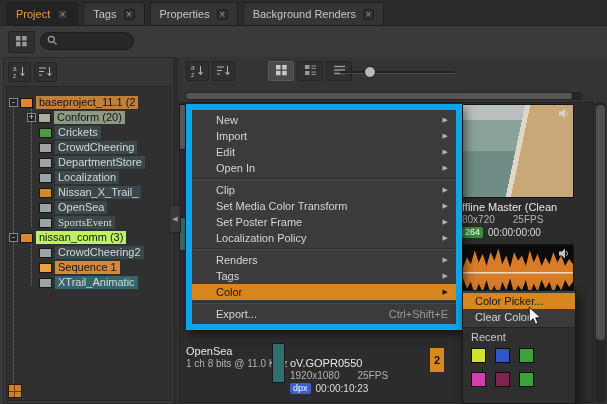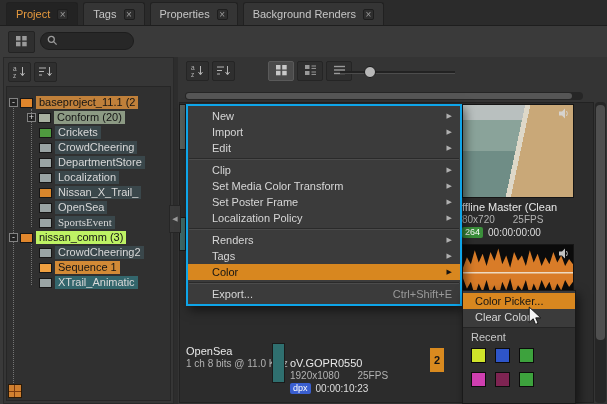--- a/index.html
+++ b/index.html
@@ -71,21 +71,21 @@
   .cname{color:#e8e8e8;margin-top:3px;white-space:nowrap}
   .cmeta{color:#b2b2b2;font-size:10px;display:flex;gap:18px;margin-top:1px;white-space:nowrap}
   .ccodec{display:flex;align-items:center;gap:5px;margin-top:2px;white-space:nowrap}
   .chip{font-size:9px;line-height:11px;padding:0 3px;border-radius:2px;color:#ffffff}
   .tc{color:#dddddd;font-size:10px}
   .sliver{position:absolute;border:1px solid #1a1a1a;box-sizing:border-box}
   .badge{position:absolute;left:252px;top:291px;width:14px;height:24px;background:#d98a1f;color:#141414;
     font-weight:bold;display:flex;align-items:center;justify-content:center}
   .info-block{position:absolute;white-space:nowrap}
   
-  .menu{position:absolute;left:186px;top:104px;width:276px;background:#3b3b3b;border:2px solid #0ea5e9;
+  .menu{position:absolute;left:186px;top:104px;width:276px;background:#3b3b3b;border:6px solid #0ea5e9;
     box-shadow:3px 4px 10px rgba(0,0,0,.55);padding:2px 0;z-index:40;box-sizing:border-box}
   .menu-item{height:16px;line-height:16px;padding:0 8px 0 24px;display:flex;justify-content:space-between;
     align-items:center;color:#d6d6d6;white-space:nowrap}
   .menu-item.hl{background:#d8871f;color:#141414}
   .menu-item.sub{padding-left:12px}
   .mi-arrow{font-size:7px;color:#b0b0b0}
   .menu-item.hl .mi-arrow{color:#141414}
   .mi-shortcut{color:#999999}
   .menu-sep{height:0;border-top:1px solid #2a2a2a;border-bottom:1px solid #4b4b4b;margin:2px 1px}
   .submenu{position:absolute;left:462px;top:290px;width:114px;bottom:0;background:#3b3b3b;border:1px solid #191919;
@@ -396,20 +396,24 @@
       <span class="mi-arrow">▶</span>
     </div>
     <div class="menu-item">
       <span class="mi-label">Import</span>
       <span class="mi-arrow">▶</span>
     </div>
     <div class="menu-item">
       <span class="mi-label">Edit</span>
       <span class="mi-arrow">▶</span>
     </div>
+    <div class="menu-item">
+      <span class="mi-label">Open In</span>
+      <span class="mi-arrow">▶</span>
+    </div>
     <div class="menu-sep"></div>
     <div class="menu-item">
       <span class="mi-label">Clip</span>
       <span class="mi-arrow">▶</span>
     </div>
     <div class="menu-item">
       <span class="mi-label">Set Media Color Transform</span>
       <span class="mi-arrow">▶</span>
     </div>
     <div class="menu-item">

